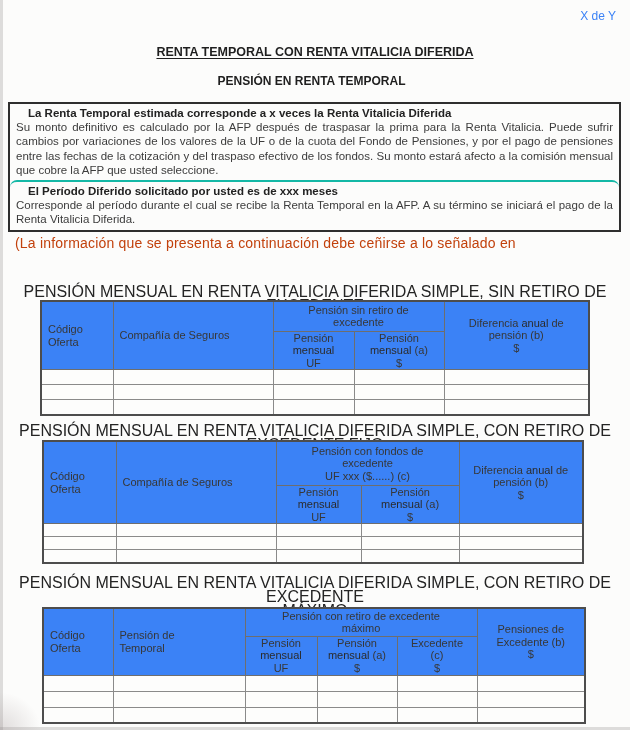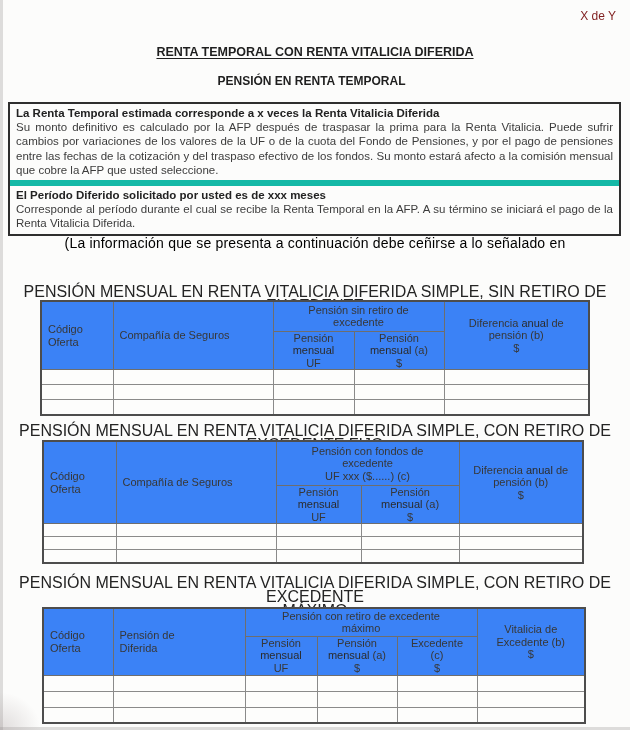--- a/index.html
+++ b/index.html
@@ -1,41 +1,41 @@
 <!DOCTYPE html>
 <html><head>
 <meta charset="utf-8">
 <style>
   html,body { margin:0; padding:0; }
   .page {
     position:relative; width:630px; height:730px;
     background:#fcfcfb; overflow:hidden;
     font-family:"Liberation Sans", sans-serif; color:#333;
   }
-  .page-num { position:absolute; top:9px; right:14px; font-size:12px; color:#7f1d1d; }
+  .page-num { position:absolute; top:9px; right:14px; font-size:12px; color:#3b82f6; }
   .main-title {
     position:absolute; top:45px; left:0; width:630px; text-align:center;
     font-size:12.5px; font-weight:bold; color:#1f1f1f;
   }
   .main-title .u { text-decoration:underline; text-underline-offset:2px; }
   .subtitle {
     position:absolute; top:74px; left:0; width:623px; text-align:center;
     font-size:12px; font-weight:bold; color:#1f1f1f;
   }
   .info-box {
     position:absolute; left:8px; top:102px; width:609px;
     border:2px solid #2e2e2e; background:#fcfcfb;
   }
   .info-section { padding:2px 6px 3px 6px; font-size:11.5px; line-height:14.2px;
     color:#3c3c3c; text-align:justify; }
-  .info-section.second { border-top:6px solid #14b8a6; }
-  .info-lead { display:block; font-weight:bold; color:#222; text-align:left; }
+  .info-section.second { border-top:2px solid #14b8a6;border-radius:7px; }
+  .info-lead { display:block; font-weight:bold; color:#222; text-align:left;margin-left:12px; }
   .note {
-    position:absolute; top:233px; left:15px; width:600px; text-align:center;
-    font-size:14px; line-height:21px; color:#000000; letter-spacing:0.2px;
+    position:absolute; top:233px; left:15px; width:600px; 
+    font-size:14px; line-height:21px; color:#c2410c; letter-spacing:0.2px;
   }
   .blk { display:block; }
   .tbl-title {
     position:absolute; left:0; width:630px; text-align:center;
     font-size:16px; font-weight:normal; color:#242424; line-height:14px;
   }
   .tt1 { top:285px; }
   .tt2 { top:424px; }
   .tt3 { top:576px; }
   table.ptable {
@@ -238,28 +238,28 @@
         <col style="width:108px">
       </colgroup>
     <thead>
       <tr class="group-row">
         <th rowspan="2" class="left-cell">
           <span class="blk">Código</span>
           <span class="blk">Oferta</span>
         </th>
         <th rowspan="2" class="left-cell">
           <span class="blk">Pensión de</span>
-          <span class="blk">Diferida</span>
+          <span class="blk">Temporal</span>
         </th>
         <th colspan="3">
           <span class="blk">Pensión con retiro de excedente</span>
           <span class="blk">máximo</span>
         </th>
         <th rowspan="2">
-          <span class="blk">Vitalicia de</span>
+          <span class="blk">Pensiones de</span>
           <span class="blk">Excedente (b)</span>
           <span class="blk">$</span>
         </th>
       </tr>
       <tr class="sub-row">
         <th>
           <span class="blk">Pensión</span>
           <span class="blk"><b>mensual</b><span></span></span>
           <span class="blk">UF</span>
         </th>

